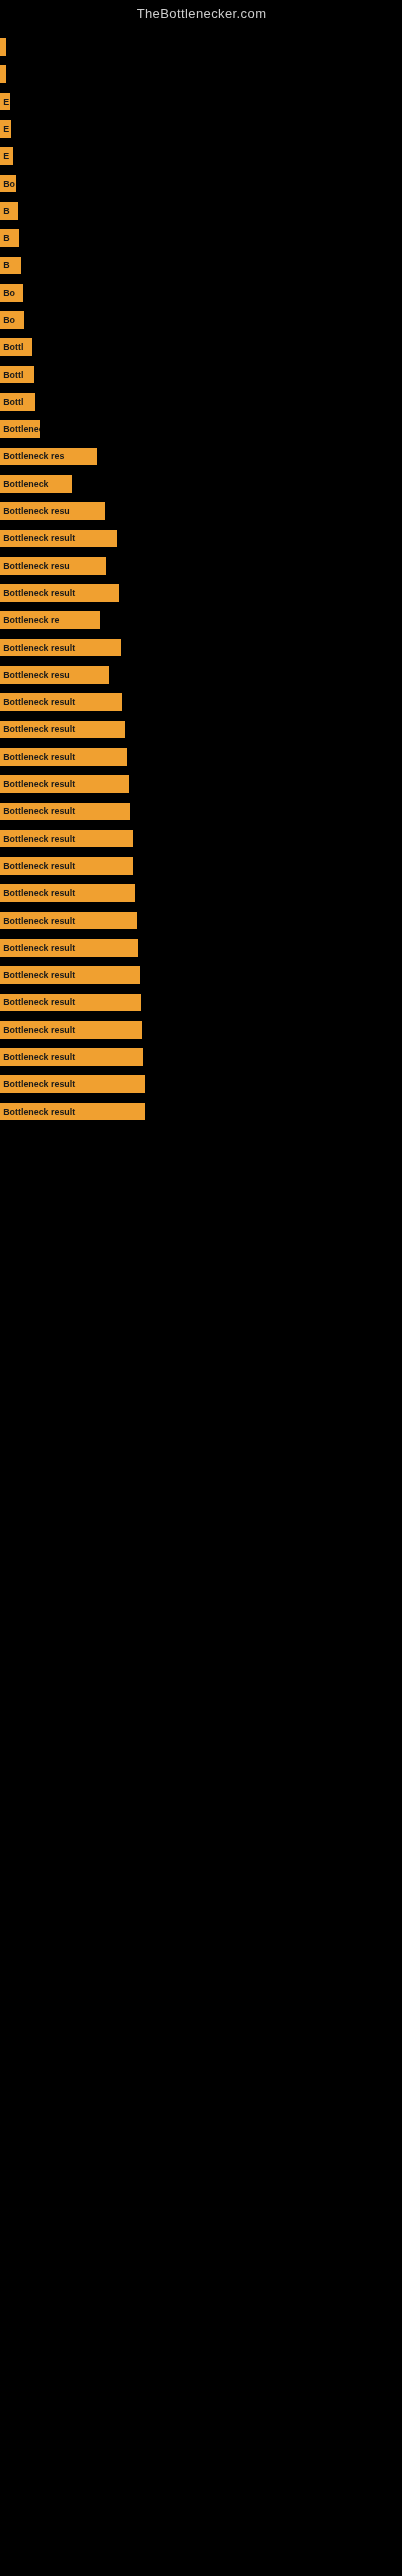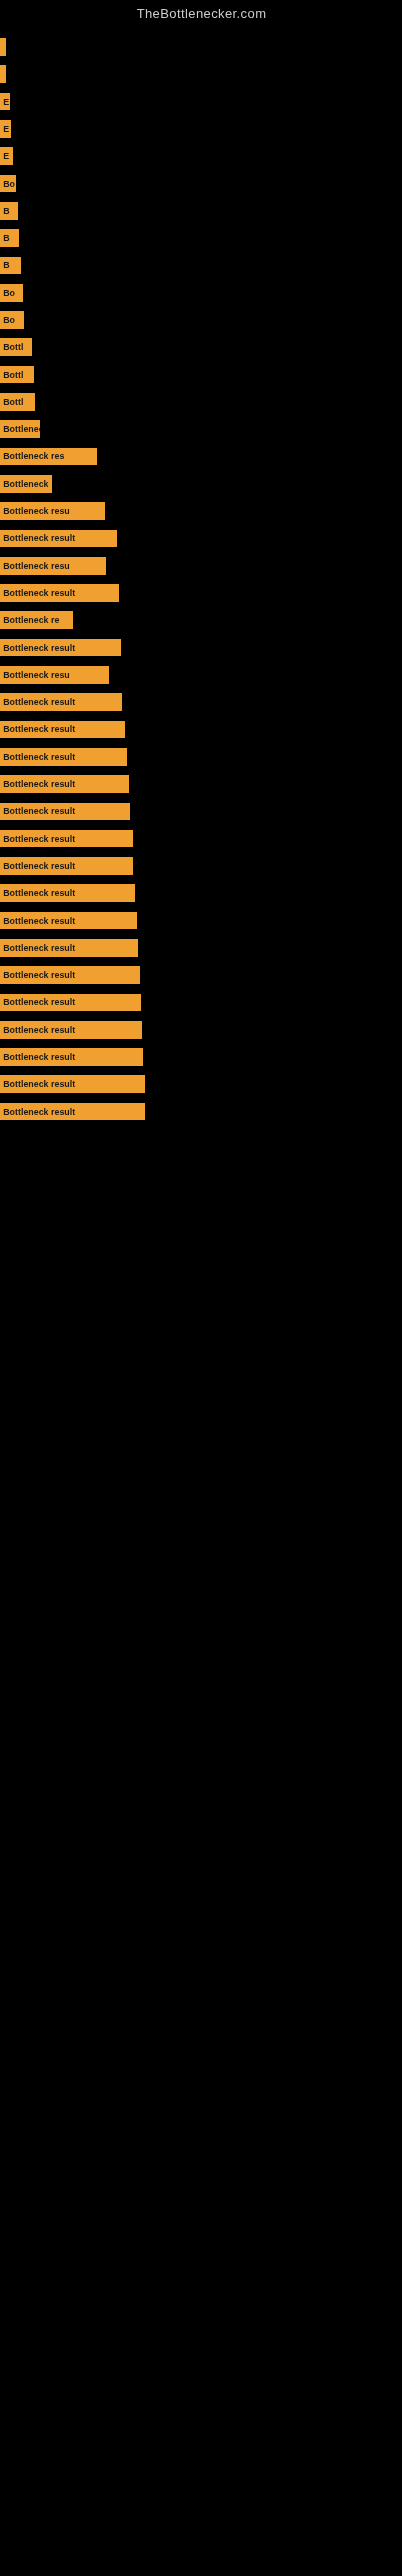--- a/index.html
+++ b/index.html
@@ -134,21 +134,21 @@
       <div class="bar" style="width: 40px;">
         <span class="bar-label">Bottlenec</span>
       </div>
     </div>
     <div class="bar-row">
       <div class="bar" style="width: 97px;">
         <span class="bar-label">Bottleneck res</span>
       </div>
     </div>
     <div class="bar-row">
-      <div class="bar" style="width: 52px;">
+      <div class="bar" style="width: 72px;">
         <span class="bar-label">Bottleneck</span>
       </div>
     </div>
     <div class="bar-row">
       <div class="bar" style="width: 105px;">
         <span class="bar-label">Bottleneck resu</span>
       </div>
     </div>
     <div class="bar-row">
       <div class="bar" style="width: 117px;">
@@ -159,21 +159,21 @@
       <div class="bar" style="width: 106px;">
         <span class="bar-label">Bottleneck resu</span>
       </div>
     </div>
     <div class="bar-row">
       <div class="bar" style="width: 119px;">
         <span class="bar-label">Bottleneck result</span>
       </div>
     </div>
     <div class="bar-row">
-      <div class="bar" style="width: 73px;">
+      <div class="bar" style="width: 100px;">
         <span class="bar-label">Bottleneck re</span>
       </div>
     </div>
     <div class="bar-row">
       <div class="bar" style="width: 121px;">
         <span class="bar-label">Bottleneck result</span>
       </div>
     </div>
     <div class="bar-row">
       <div class="bar" style="width: 109px;">

